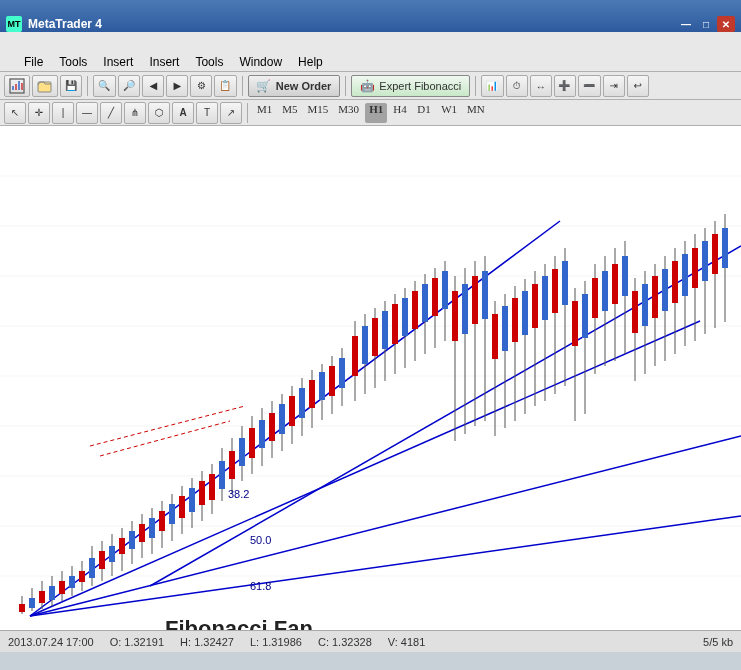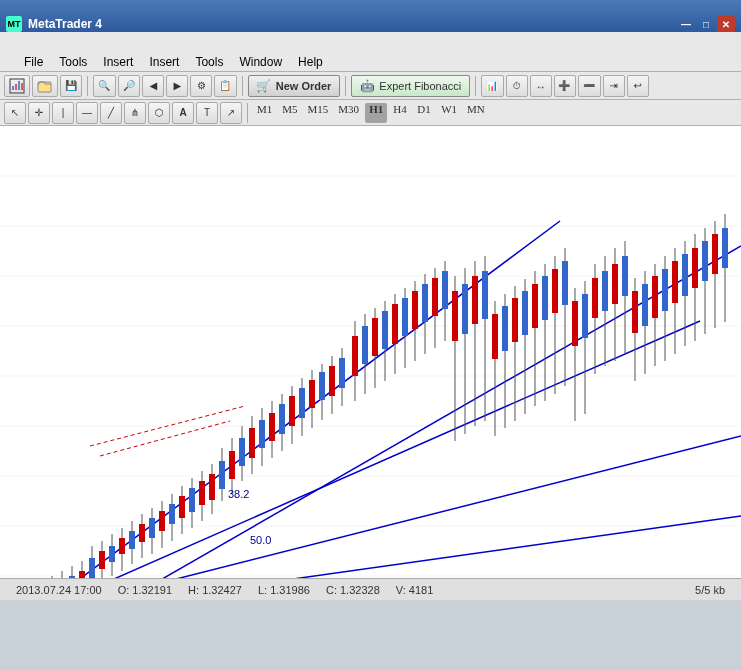--- a/index.html
+++ b/index.html
@@ -108,21 +108,21 @@
       overflow: hidden;
     }
 
     
     .status-bar {
       height: 22px;
       background: #e0e0e0;
       border-top: 1px solid #aaa;
       display: flex;
       align-items: center;
-      padding: 0 16px;
+      padding: 0 8px;
       font-size: 11px;
       color: #333;
       gap: 16px;
     }
 
     .chart-svg { display: block; }
   </style>
 </head>
 <body>
 
@@ -212,21 +212,21 @@
   <div class="tf-btn">M5</div>
   <div class="tf-btn">M15</div>
   <div class="tf-btn">M30</div>
   <div class="tf-btn active">H1</div>
   <div class="tf-btn">H4</div>
   <div class="tf-btn">D1</div>
   <div class="tf-btn">W1</div>
   <div class="tf-btn">MN</div>
 </div>
 
-<div class="chart-area" style="height: 452px; width: 741px; position: relative;">
+<div class="chart-area" style="height: 504px; width: 741px; position: relative;">
 
   <svg class="chart-svg" width="741" height="504" viewBox="0 0 741 504">
 
     <rect width="741" height="504" fill="white"></rect>
 
     <g stroke="#e8e8e8" stroke-width="0.5">
       <line x1="0" y1="50" x2="741" y2="50"></line>
       <line x1="0" y1="100" x2="741" y2="100"></line>
       <line x1="0" y1="150" x2="741" y2="150"></line>
       <line x1="0" y1="200" x2="741" y2="200"></line>

